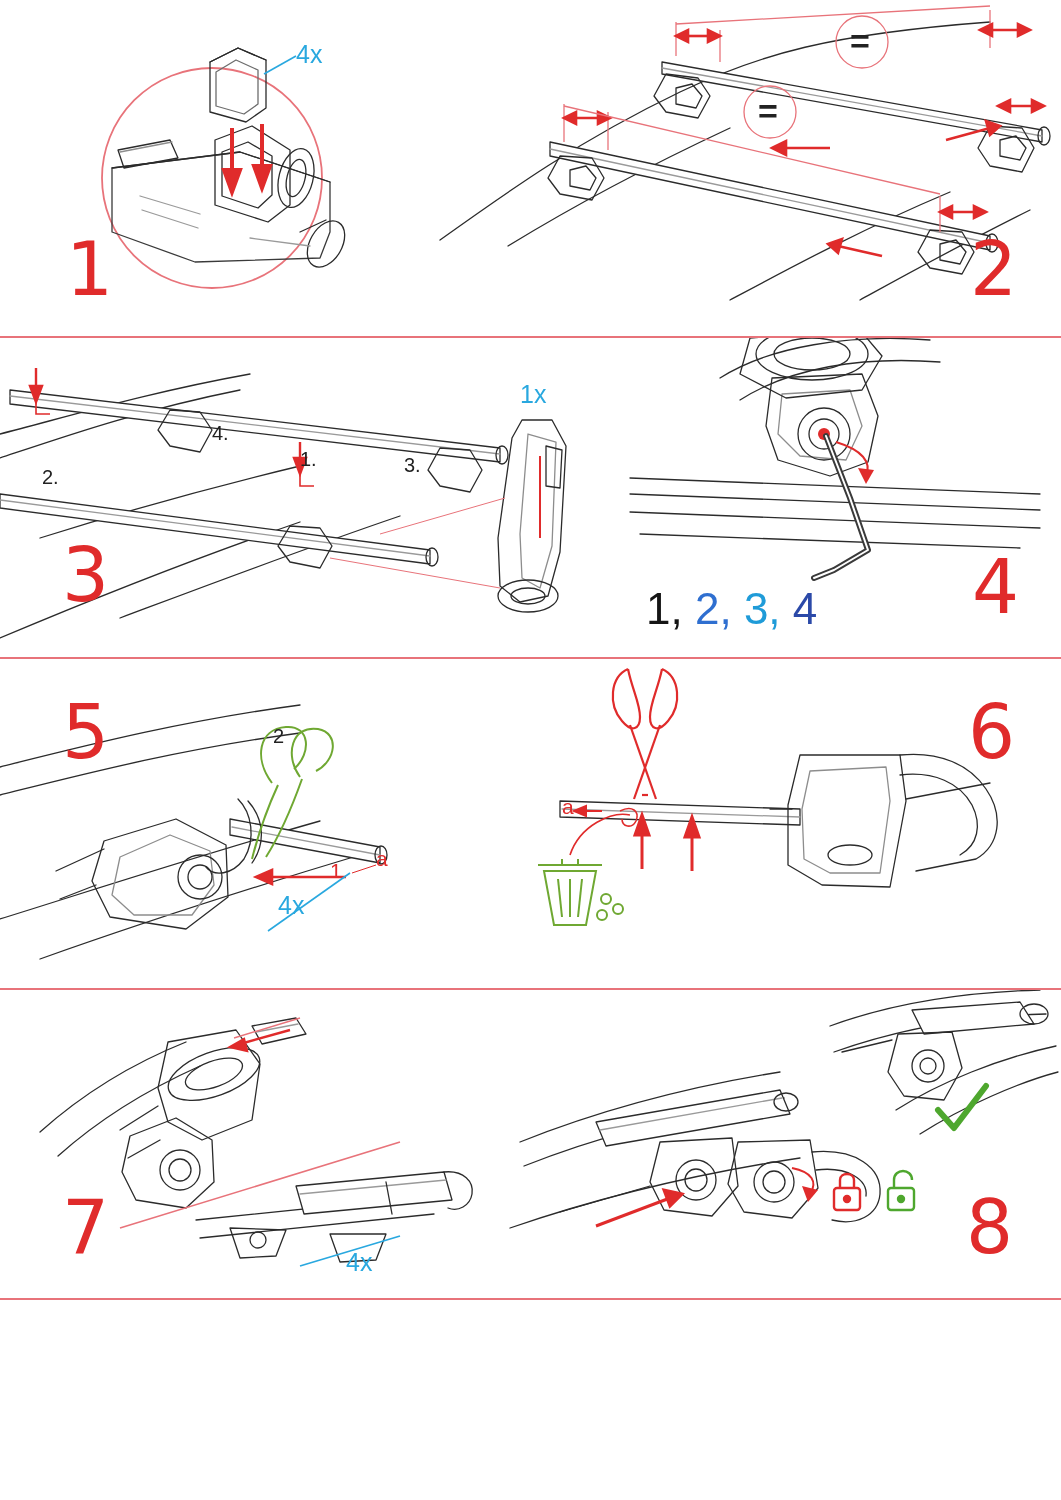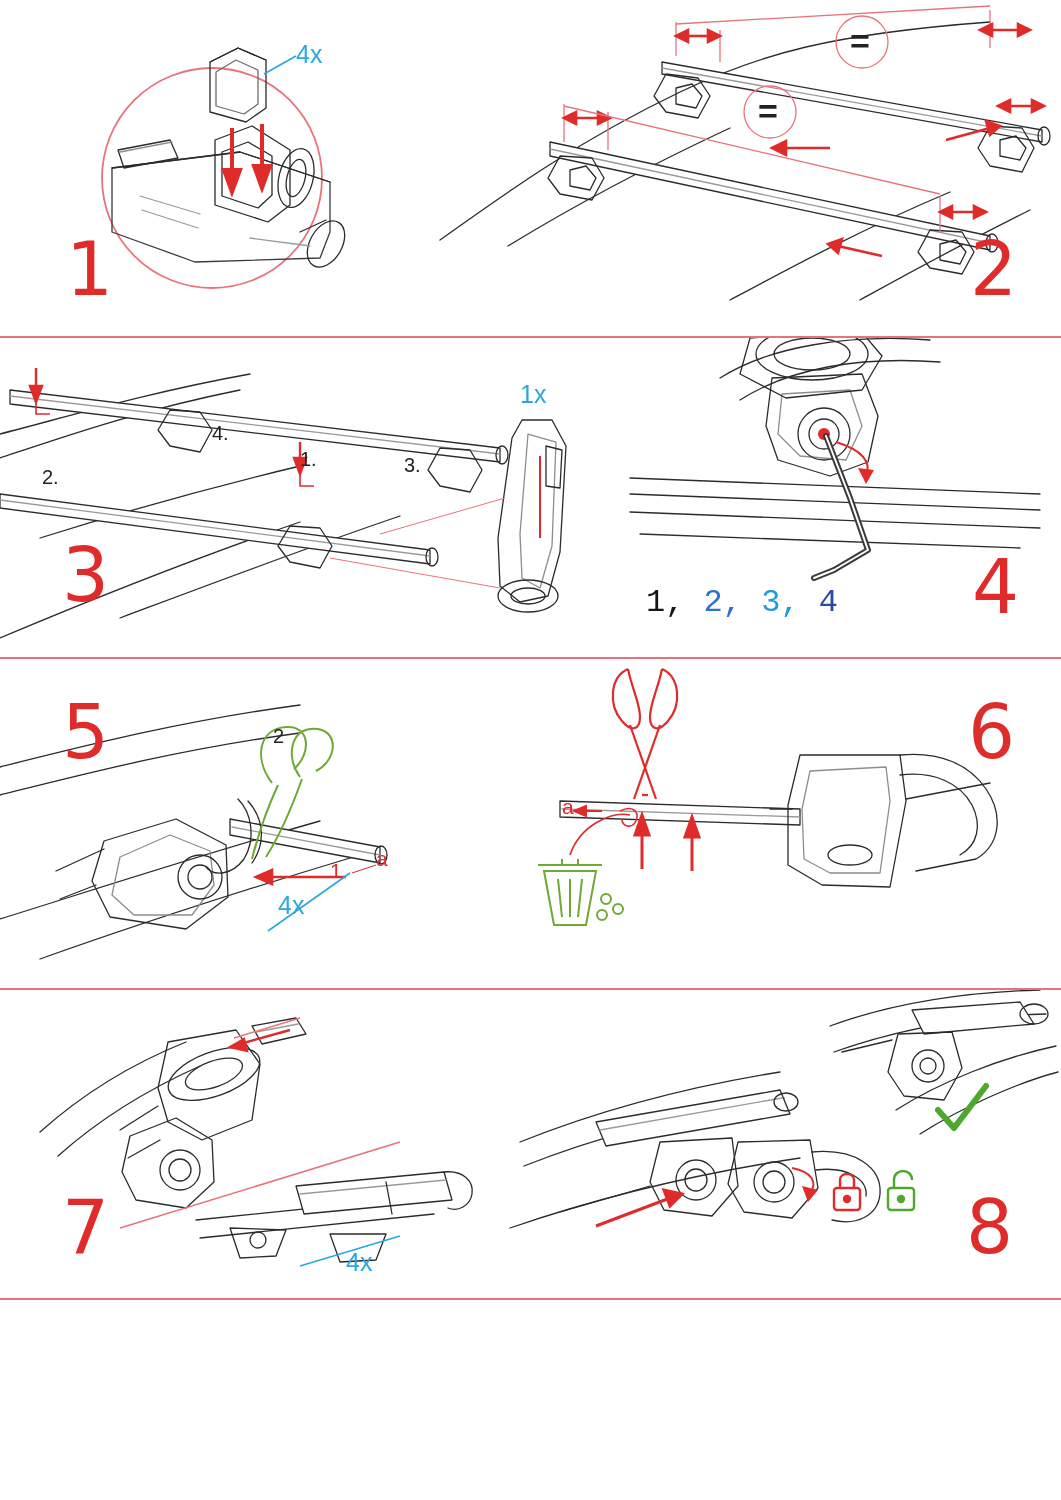--- a/index.html
+++ b/index.html
@@ -31,21 +31,21 @@
   .draw{position:absolute;left:0;top:0;width:100%;height:100%;}
   .draw svg{display:block;}
 
   
   .ann{position:absolute;font-family:"Liberation Sans",sans-serif;}
   .ann.cyan{color:#29a8df;font-size:25px;}
   .ann.red{color:#e02b2b;font-size:21px;}
   .ann.dark{color:#222;font-size:20px;}
 
   
-  .seq{position:absolute;font-size:32px;font-family:Liberation Mono, monospace;}
+  .seq{position:absolute;font-size:44px;font-family:Liberation Sans, sans-serif;}
   .seq .c1{color:#151515;}
   .seq .c2{color:#2f6fd0;}
   .seq .c3{color:#1f9bd8;}
   .seq .c4{color:#2b49a8;}
 
   
   .footer{position:absolute;left:0;top:1300px;width:1061px;height:200px;}
 </style>
 </head>
 <body>

